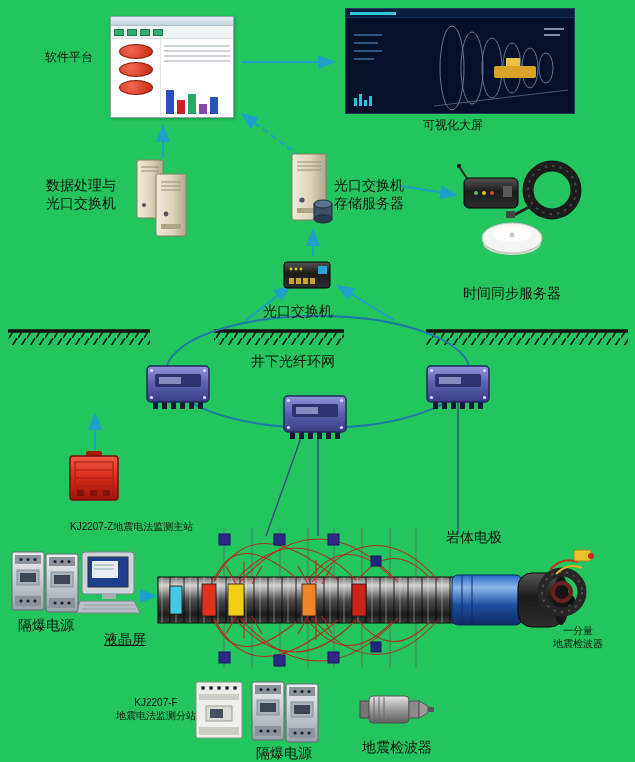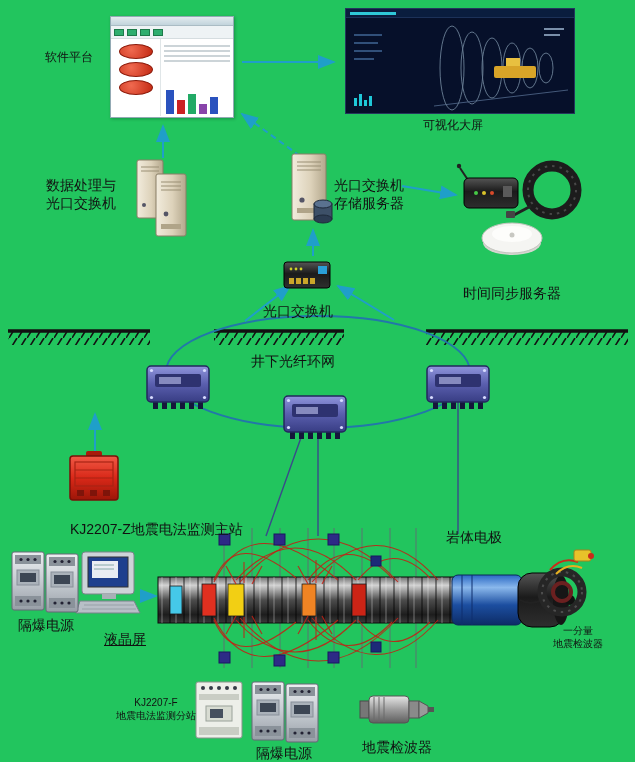--- a/index.html
+++ b/index.html
@@ -452,21 +452,21 @@
   <span>数据处理与</span>
   <span>光口交换机</span>
 </div>
 <div class="label" style="left:334px; top:176px; width:70px;">
   <span>光口交换机</span>
   <span>存储服务器</span>
 </div>
 <div class="label" style="left:462px; top:284px; width:100px;">时间同步服务器</div>
 <div class="label" style="left:258px; top:302px; width:80px;">光口交换机</div>
 <div class="label" style="left:248px; top:352px; width:90px;">井下光纤环网</div>
-<div class="label" style="left:30px; top:520px; width:180px; font-size:14px; text-align:left;padding-left:40px;">KJ2207-Z地震电法监测主站</div>
+<div class="label" style="left:30px; top:520px; width:180px; font-size:10px; text-align:left;padding-left:40px;">KJ2207-Z地震电法监测主站</div>
 <div class="label" style="left:444px; top:528px; width:60px;">岩体电极</div>
 <div class="label" style="left:16px; top:616px; width:60px;">隔爆电源</div>
 <div class="label" style="left:100px; top:630px; width:50px;text-decoration:underline;">液晶屏</div>
 <div class="label" style="left:106px; top:696px; width:100px; font-size:10px;">
   <span>KJ2207-F</span>
   <span>地震电法监测分站</span>
 </div>
 <div class="label" style="left:254px; top:744px; width:60px;">隔爆电源</div>
 <div class="label" style="left:362px; top:738px; width:70px;">地震检波器</div>
 <div class="label" style="left:540px; top:624px; width:76px; font-size:10px;">

